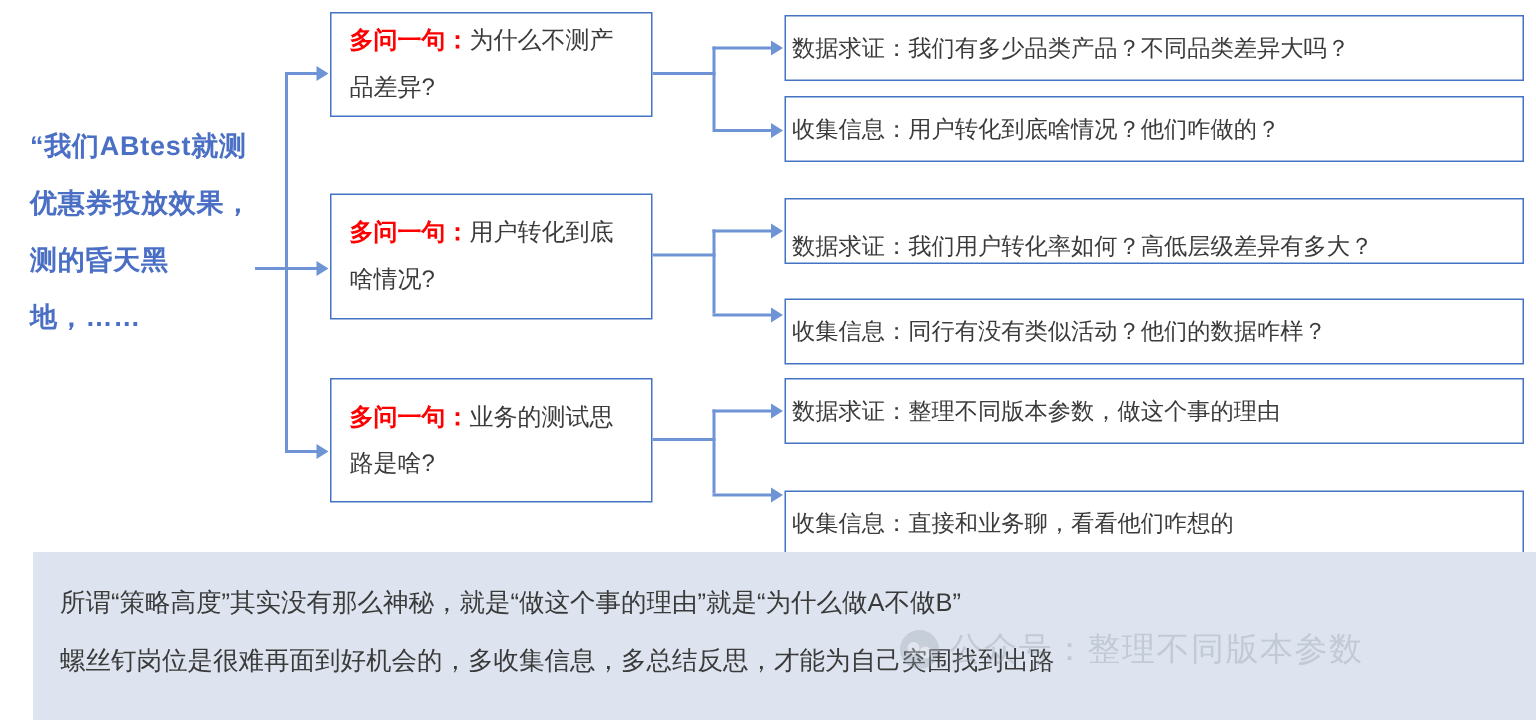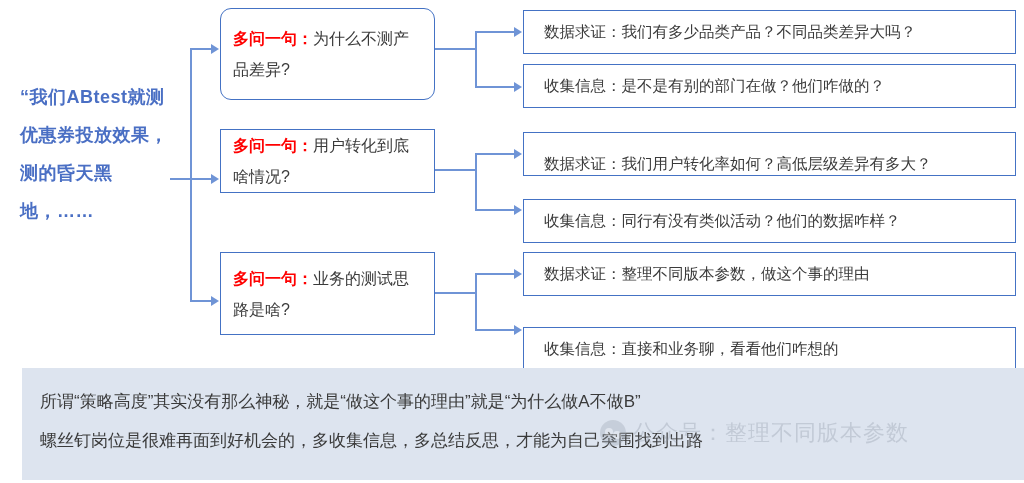--- a/index.html
+++ b/index.html
@@ -52,28 +52,28 @@
     font-weight: bold;
   }
   .mid-rest {
     color: #3b3b3b;
   }
 
   .right-box {
     left: 523px;
     width: 493px;
     height: 44px;
-    padding: 0 20px;
+    padding: 0 4px;
     font-size: 15.5px;
     color: #3b3b3b;
   }
 
   
-  #mid-box-1 { left: 220px; top: 8px;  height: 92px; border-radius: 11px; }
-  #mid-box-2 { left: 220px; top: 129px; height: 64px; }
+  #mid-box-1 { left: 220px; top: 8px;  height: 70px; }
+  #mid-box-2 { left: 220px; top: 129px; height: 84px; }
   #mid-box-3 { left: 220px; top: 252px; height: 83px; }
 
   
   #right-box-1 { top: 10px;  }
   #right-box-2 { top: 64px;  }
   #right-box-3 { top: 132px; align-items: flex-end; }
   #right-box-4 { top: 199px; }
   #right-box-5 { top: 252px; }
   #right-box-6 { top: 307px; margin-top: 20px; }
 
@@ -204,21 +204,21 @@
 <div class="flow-box mid-box" id="mid-box-3">
   <div class="inner">
     <span class="mid-prefix">多问一句：</span><span class="mid-rest">业务的测试思路是啥?</span>
   </div>
 </div>
 
 <div class="flow-box right-box" id="right-box-1">
   <span>数据求证：我们有多少品类产品？不同品类差异大吗？</span>
 </div>
 <div class="flow-box right-box" id="right-box-2">
-  <span>收集信息：是不是有别的部门在做？他们咋做的？</span>
+  <span>收集信息：用户转化到底啥情况？他们咋做的？</span>
 </div>
 <div class="flow-box right-box" id="right-box-3">
   <span>数据求证：我们用户转化率如何？高低层级差异有多大？</span>
 </div>
 <div class="flow-box right-box" id="right-box-4">
   <span>收集信息：同行有没有类似活动？他们的数据咋样？</span>
 </div>
 <div class="flow-box right-box" id="right-box-5">
   <span>数据求证：整理不同版本参数，做这个事的理由</span>
 </div>

